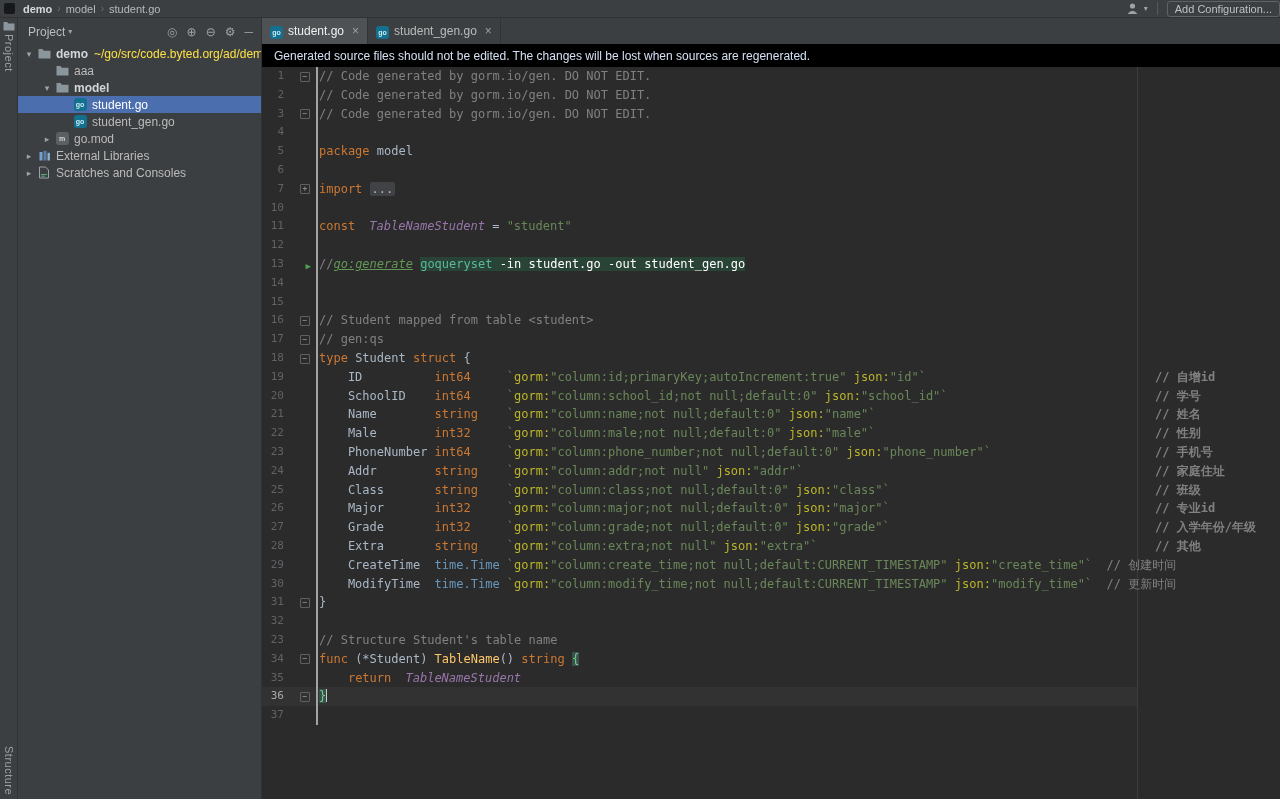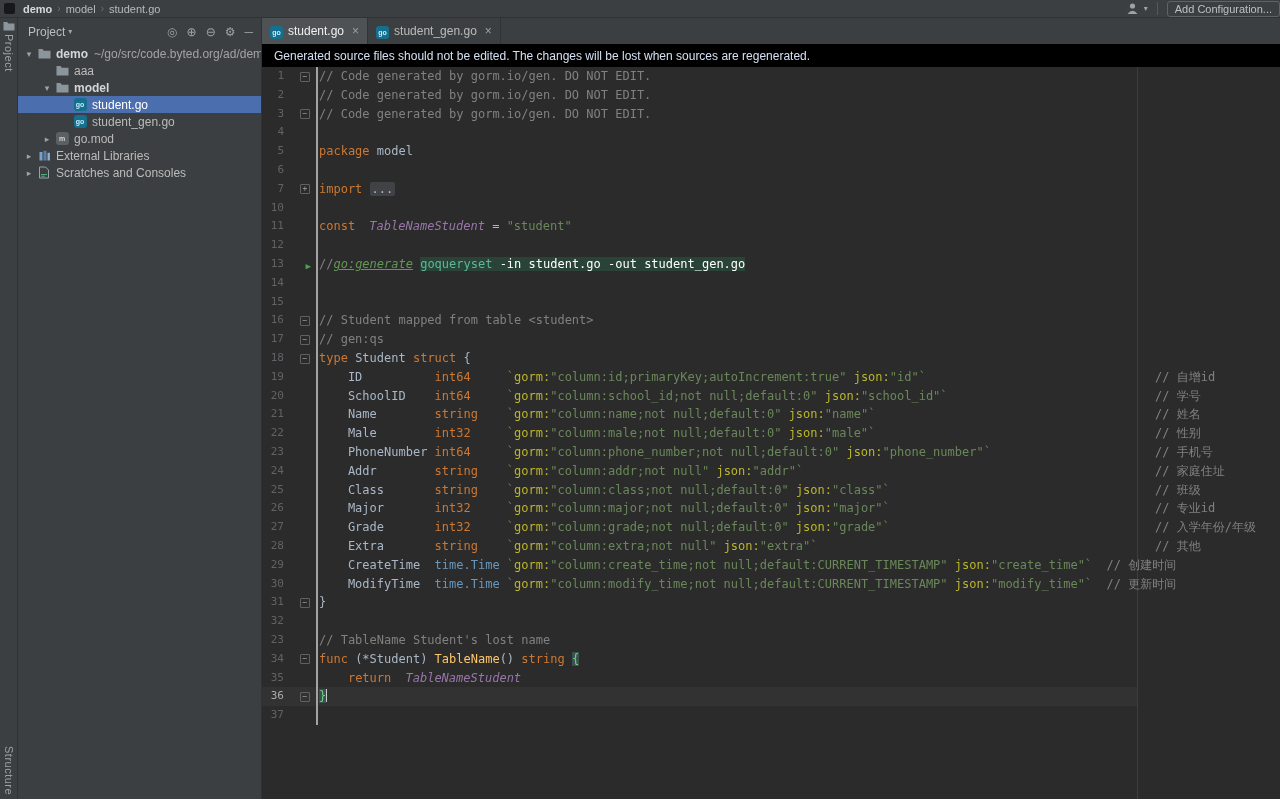--- a/index.html
+++ b/index.html
@@ -28,21 +28,21 @@
   .phead-icons{margin-left:auto;display:flex;align-items:center;gap:9px;color:#9da2a6;font-size:12px;}
   .tree{font-size:12px;color:#bbbbbb;}
   .trow{height:17px;display:flex;align-items:center;white-space:nowrap;overflow:hidden;}
   .trow.sel{background:#4b6eaf;}
   .tcaret{flex:0 0 14px;width:14px;text-align:center;color:#9da2a6;font-size:9px;}
   .trow.sel .tcaret{color:#dbe2ec;}
   .ticon{flex:0 0 16px;width:16px;display:flex;align-items:center;justify-content:center;margin-right:4px;}
   .tlabel{color:#bbbbbb;}
   .tlabel.b{font-weight:bold;color:#d3d6d9;}
   .trow.sel .tlabel{color:#ffffff;}
-  .tsuffix{color:#a3a3a3;margin-left:6px;}
+  .tsuffix{color:#fde047;margin-left:6px;}
   .fi{width:13px;height:13px;border-radius:3px;display:inline-flex;align-items:center;justify-content:center;
       font-size:7px;font-weight:bold;font-family:"Liberation Sans",sans-serif;}
   .fi-go{background:#14708e;color:#c8ecf7;}
   .fi-mod{background:#5b6063;color:#d2d6d9;}
   
   .editor{flex:1;display:flex;flex-direction:column;min-width:0;}
   .tabbar{height:26px;background:#3c3f41;display:flex;align-items:stretch;flex:0 0 26px;}
   .tab{display:flex;align-items:center;gap:5px;padding:0 8px;font-size:12px;color:#bbbbbb;border-right:1px solid #313436;}
   .tab.active{background:#4e5254;color:#f0f0f0;}
   .tab .close{color:#9da0a2;font-size:12px;margin-left:3px;}
@@ -53,21 +53,21 @@
   .code-row{display:flex;height:18.8px;line-height:18.8px;position:relative;}
   .code-row.cur{background:linear-gradient(90deg,#323232 0,#323232 875px,rgba(0,0,0,0) 875px);}
   .ln{flex:0 0 22px;text-align:right;color:#606366;font-size:11px;}
   .cur .ln{color:#a8aaac;}
   .gut{flex:0 0 32px;position:relative;}
   .fsq{position:absolute;right:6px;top:4.6px;width:8px;height:8px;border:1px solid #5d6163;border-radius:1px;
        color:#9da2a6;font-size:8px;line-height:7px;text-align:center;background:#2b2b2b;}
   .cur .fsq{background:transparent;}
   .runarr{position:absolute;right:5px;top:2px;color:#4da152;font-size:9px;}
   .codecell{flex:1;position:relative;white-space:pre;border-left:2px solid #a3a3a3;padding-left:1px;color:#a9b7c6;}
-  .absc{position:absolute;top:0;}
+  .absc{position:absolute;top:0;font-weight:bold;}
   
   .t-txt{color:#a9b7c6;}
   .t-com{color:#808080;}
   .t-kw{color:#cc7832;}
   .t-str{color:#6a8759;}
   .t-cst{color:#9876aa;font-style:italic;margin-left:7px;}
   .t-fn{color:#ffc66b;}
   .t-tag{color:#bbb529;}
   .t-blue{color:#6897bb;}
   .t-dir{color:#629755;font-style:italic;text-decoration:underline;}
@@ -384,21 +384,21 @@
             <span class="codecell"><span class="t-txt">}</span></span>
           </div>
           <div class="code-row">
             <span class="ln">32</span>
             <span class="gut"></span>
             <span class="codecell"></span>
           </div>
           <div class="code-row">
             <span class="ln">23</span>
             <span class="gut"></span>
-            <span class="codecell"><span class="t-com">// TableName Student's lost name</span></span>
+            <span class="codecell"><span class="t-com">// Structure Student's table name</span></span>
           </div>
           <div class="code-row">
             <span class="ln">34</span>
             <span class="gut">
               <span class="fsq">−</span>
             </span>
             <span class="codecell"><span class="t-kw">func</span><span class="t-txt"> (*Student) </span><span class="t-fn">TableName</span><span class="t-txt">() </span><span class="t-kw">string</span><span class="t-txt"> </span><span class="t-brace">{</span></span>
           </div>
           <div class="code-row">
             <span class="ln">35</span>

